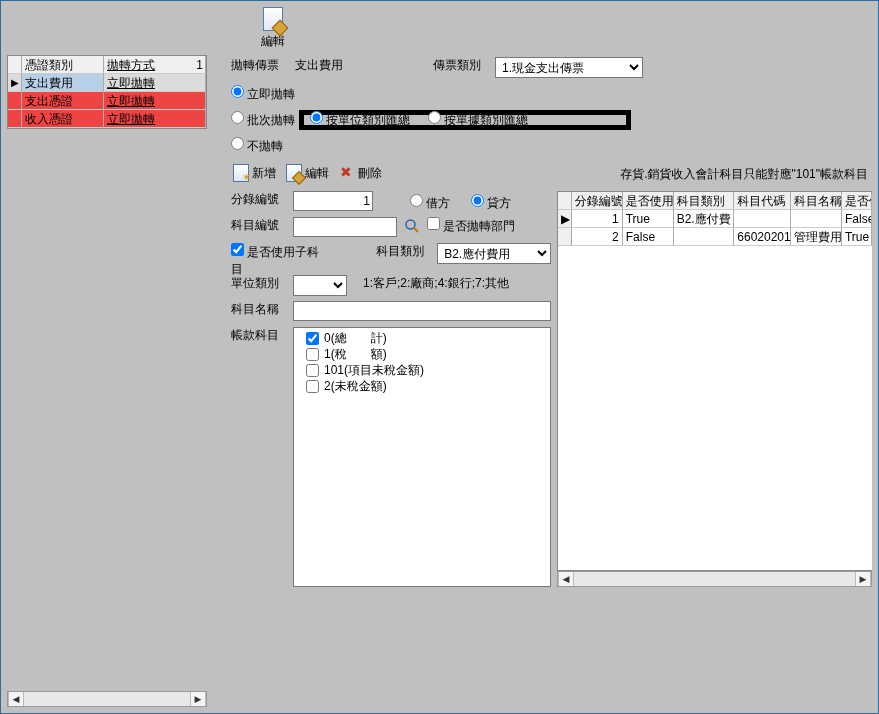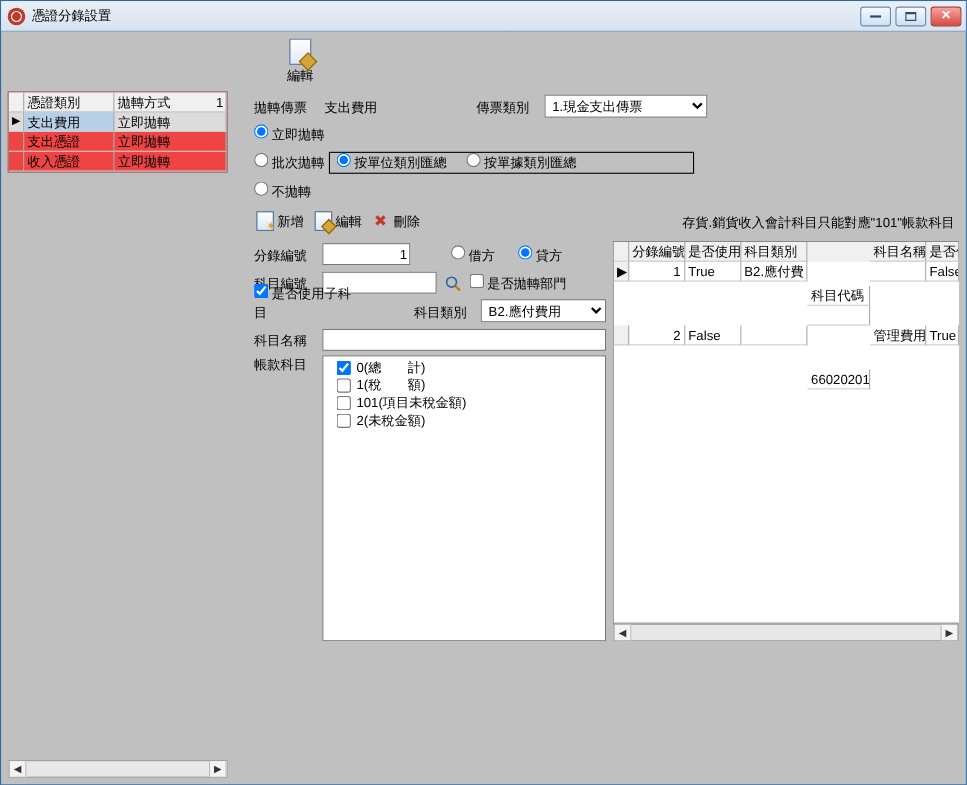--- a/index.html
+++ b/index.html
@@ -19,44 +19,44 @@
 
   .client { flex:1; padding: 6px; display:flex; flex-direction:row; gap:0; overflow:hidden; }
   .left-pane { width: 200px; display:flex; flex-direction:column; background:#c0c0c0; }
   .left-spacer { height: 48px; }
   .left-table-wrap { flex:0 0 auto; background:#ef4444; border:1px solid #888; position:relative; }
   .lt-head { display:flex; height:18px; }
   .lt-head div, .lt-row div.cell { border-right:1px solid #aaa; border-bottom:1px solid #ccc; padding:1px 3px; height:18px; line-height:16px; overflow:hidden; }
   .lt-head div { background:#f0f0f0; }
   .lt-gutter { width:14px; text-align:center; }
   .lt-c1 { width:82px; }
-  .lt-c2 { flex:1; }
+  .lt-c2 { flex:1;text-decoration:underline; }
   .lt-body .lt-row { display:flex; }
   .lt-row.selected { background:#dcdcdc; }
   .lt-row.selected .lt-c1 { background:#b8cfe8; }
   .arrow-indicator { font-size:10px; }
   .left-fill { flex:1; }
   .scrollbar-h { height:16px; background:#e8e8e8; border:1px solid #999; display:flex; align-items:center; }
   .sb-btn { width:16px; height:14px; background:#f4f4f4; border-left:1px solid #bbb; border-right:1px solid #bbb; display:flex; align-items:center; justify-content:center; font-size:9px; color:#333; }
   .sb-track { flex:1; }
 
   .right-pane { flex:1; display:flex; flex-direction:column; padding-left:6px; overflow:hidden; }
   .toolbar-top { height:48px; display:flex; align-items:flex-start; padding-left:40px; }
   .tool-edit-big { display:flex; flex-direction:column; align-items:center; width:40px; }
   .tool-edit-big .ic { width:20px; height:24px; background:linear-gradient(#fff,#e0e8f4); border:1px solid #5a7aa8; position:relative; }
   .tool-edit-big .ic::after { content:""; position:absolute; right:-4px; bottom:-4px; width:10px; height:10px; background:#d7a33a; transform:rotate(45deg); border:1px solid #896200;}
   .tool-edit-big span { margin-top:2px; }
 
   .form-area { display:flex; flex-direction:column; padding:2px 0 0 18px; gap:4px; }
-  .form-row { display:flex; align-items:flex-end; gap:6px; height:22px; }
+  .form-row { display:flex; align-items:flex-start; gap:6px; height:22px; }
   .lbl { width:56px; text-align:left; }
   .form-row .sublabel { margin-left:2px; }
   .radio-group { display:flex; align-items:center; gap:4px; }
   .radio-group input[type=radio] { margin:0 3px 0 0; }
-  .groupbox { border:1px solid #000000; padding:2px 6px; display:flex; align-items:center; gap:18px; height:20px; background:#c0c0c0; }
+  .groupbox { border:5px solid #000000; padding:2px 6px; display:flex; align-items:center; gap:18px; height:20px; background:#c0c0c0; }
   select, input[type=text] { border:1px solid #777; background:#fff; height:20px; padding:0 2px; }
   select { height:21px; }
   input[type=checkbox] { margin:0 3px 0 0; }
 
   .mini-toolbar { display:flex; align-items:flex-end; gap:6px; margin:2px 0 4px 0; }
   .mini-btn { display:flex; align-items:center; gap:3px; padding:1px 2px; }
   .ic16 { width:16px; height:18px; display:inline-block; position:relative; }
   .ic-new { background:linear-gradient(#fff,#dce6f2); border:1px solid #5574a0; }
   .ic-new::after { content:"✶"; position:absolute; right:-3px; bottom:-3px; color:#d8a020; font-size:11px; }
   .ic-edit2 { background:linear-gradient(#fff,#dce6f2); border:1px solid #5574a0; }
@@ -70,49 +70,34 @@
   .big-listbox { flex:1; min-height:260px; border:1px solid #777; background:#fff; padding:2px 12px; overflow:auto; }
   .big-listbox label { display:flex; align-items:center; gap:2px; height:16px; white-space:pre; }
   .right-table-wrap { flex:1; display:flex; flex-direction:column; border:0; min-width:260px; overflow:hidden; }
   .rt-scroll { flex:1; overflow:hidden; border-left:1px solid #888; border-top:1px solid #888; border-bottom:1px solid #888; background:#fff; position:relative; }
   .rt-head { display:flex; height:18px; background:#f0f0f0; }
   .rt-head div, .rt-row div { border-right:1px solid #aaa; border-bottom:1px solid #ccc; padding:1px 3px; height:18px; line-height:16px; overflow:hidden; white-space:nowrap; }
   .rtg { width:14px; text-align:center; }
   .rc1 { width:52px; text-align:right; }
   .rc2 { width:52px; }
   .rc3 { width:62px; }
-  .rc4 { width:58px;margin-top:40px; }
+  .rc4 { width:58px; }
   .rc5 { width:52px; }
   .rc6 { flex:1; min-width:30px; }
   .rt-body .rt-row { display:flex; }
   .rt-row .rtg { background:#f0f0f0; }
   .rt-hscroll { height:16px; }
 
   .mag { display:inline-flex; width:18px; height:18px; align-items:center; justify-content:center; }
   .mag svg { width:16px; height:16px; }
 </style>
 </head>
 <body>
 
 <div class="window">
-  <div class="titlebar">
-    <span class="app-icon"></span>
-    <span class="title">憑證分錄設置</span>
-    <div class="winbtns">
-      <div class="winbtn">
-          <span class="minline"></span>
-        </div>
-      <div class="winbtn">
-          <span class="maxbox"></span>
-        </div>
-      <div class="winbtn close">
-          <span class="xmark">✕</span>
-        </div>
-    </div>
-  </div>
 
   <div class="client">
 
     <div class="left-pane">
       <div class="left-spacer"></div>
       <div class="left-table-wrap">
         <div class="lt-head">
           <div class="lt-gutter"></div>
           <div class="lt-c1">憑證類別</div>
           <div class="lt-c2" style="position:relative">
@@ -213,20 +198,25 @@
                     <line x1="10" y1="10" x2="14" y2="14" stroke="#c17a00" stroke-width="2"></line>
                   </svg>
               </span>
               <label><input type="checkbox" style=""><span>是否拋轉部門</span></label>
             </div>
             <div class="form-row">
               <label><input type="checkbox" checked="" style=""><span>是否使用子科目</span></label>
               <span style="width:36px;"></span>
               <span class="lbl">科目類別</span>
               <select style="width:116px;"><option>B2.應付費用</option></select>
+            </div>
+            <div class="form-row" style="margin-top:6px;">
+              <span class="lbl">單位類別</span>
+              <select style="width:54px;"><option></option></select>
+              <span style="margin-left:10px;">1:客戶;2:廠商;4:銀行;7:其他</span>
             </div>
             <div class="form-row">
               <span class="lbl">科目名稱</span>
               <input type="text" style="flex: 1 1 0%;" value="">
             </div>
             <div class="form-row" style="align-items:flex-start; height:auto; flex:1;">
               <span class="lbl">帳款科目</span>
               <div class="big-listbox" id="amount-listbox">
                   <label><input type="checkbox" checked="" style="">0(總　　計)</label>
                   <label><input type="checkbox" style="">1(稅　　額)</label>

